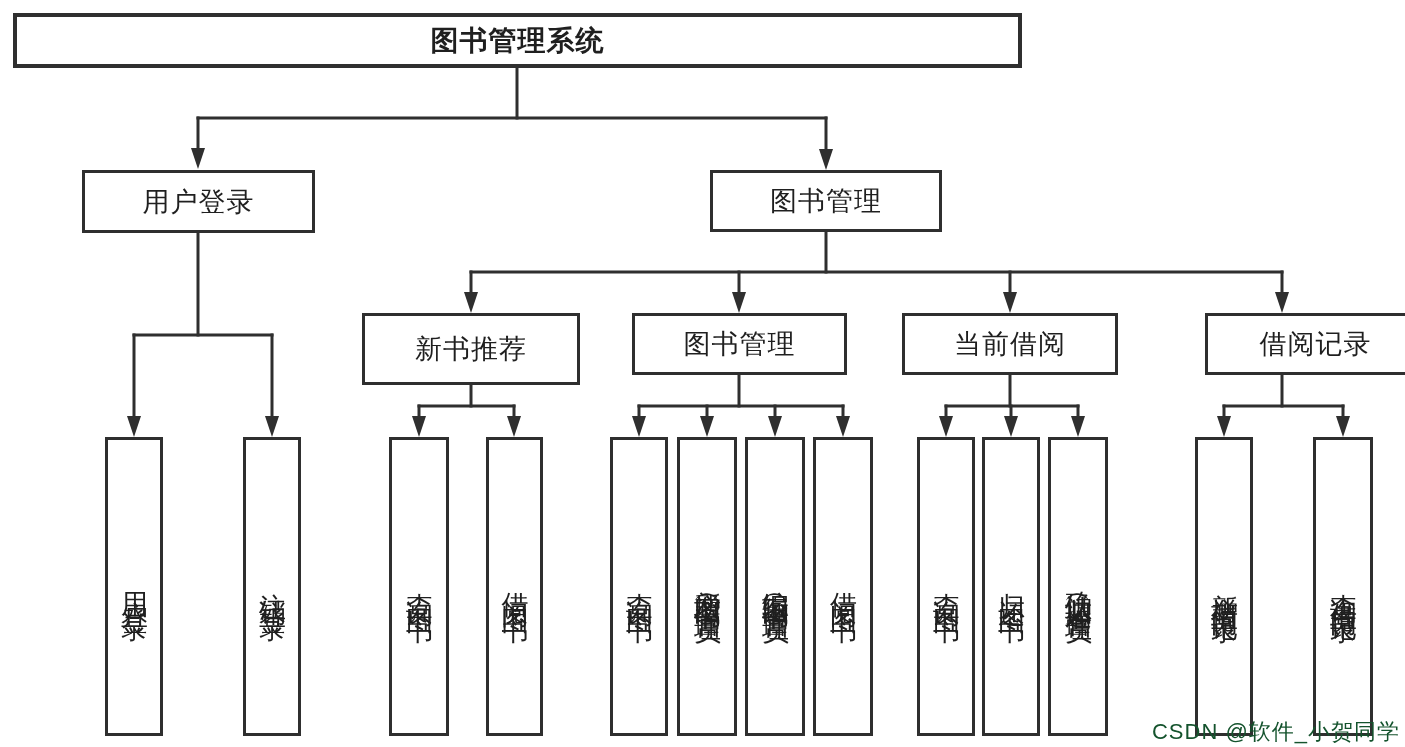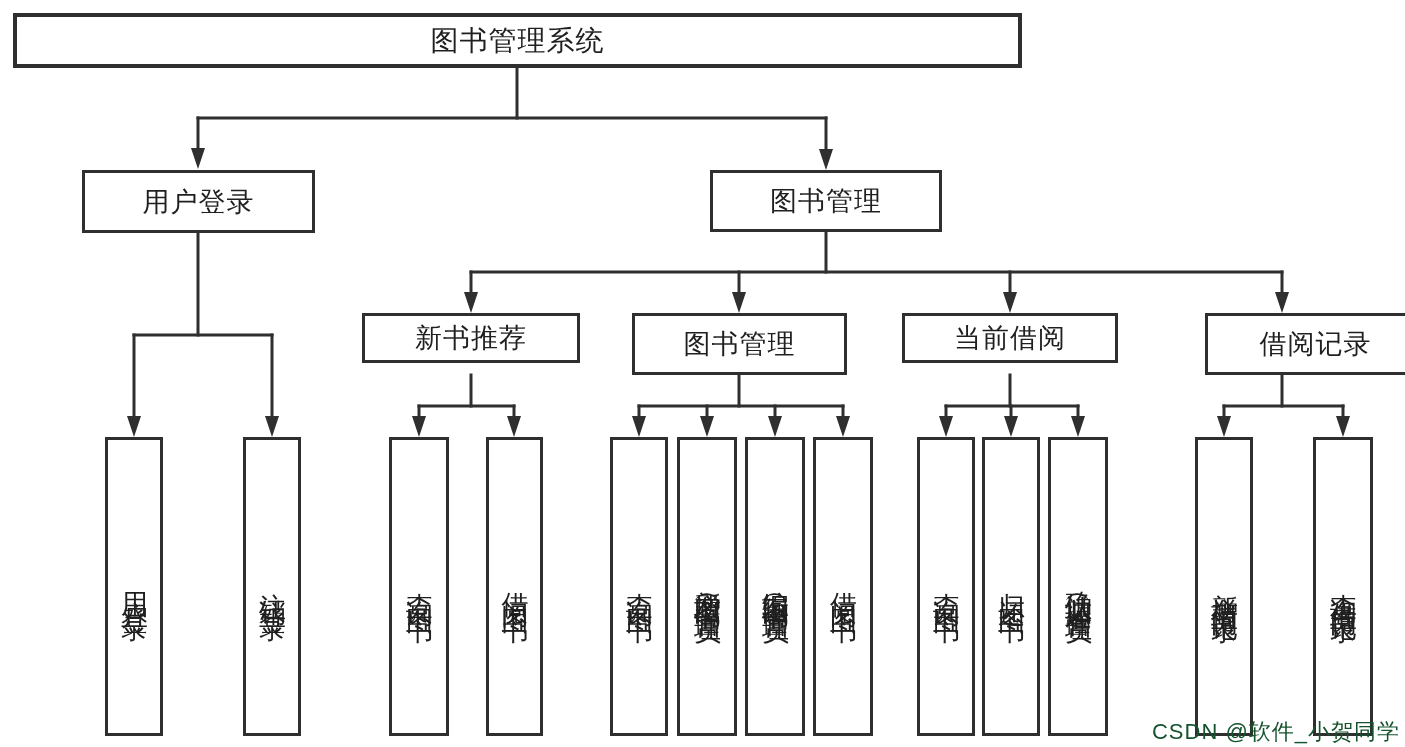--- a/index.html
+++ b/index.html
@@ -28,20 +28,21 @@
     position: absolute;
     box-sizing: border-box;
     border: 3px solid #2f2f2f;
     background: #ffffff;
     display: flex;
     align-items: center;
     justify-content: center;
   }
   .box.root {
     border-width: 4px;
+    font-weight: bold;
   }
   .hlabel {
     font-size: 27px;
     letter-spacing: 1px;
     white-space: nowrap;
   }
   .root .hlabel {
     font-size: 28px;
   }
   .vtext {
@@ -137,27 +138,27 @@
     <span class="hlabel">图书管理系统</span>
   </div>
 
   <div class="box" style="left:82px; top:170px; width:233px; height:63px;">
     <span class="hlabel">用户登录</span>
   </div>
   <div class="box" style="left:710px; top:170px; width:232px; height:62px;font-family:Liberation Serif, serif;">
     <span class="hlabel">图书管理</span>
   </div>
 
-  <div class="box" style="left:362px; top:313px; width:218px; height:50px;">
+  <div class="box" style="left:362px; top:313px; width:218px; height:72px;">
     <span class="hlabel">新书推荐</span>
   </div>
   <div class="box" style="left:632px; top:313px; width:215px; height:62px;">
     <span class="hlabel">图书管理</span>
   </div>
-  <div class="box" style="left:902px; top:313px; width:216px; height:50px;">
+  <div class="box" style="left:902px; top:313px; width:216px; height:62px;">
     <span class="hlabel">当前借阅</span>
   </div>
   <div class="box" style="left:1172px; top:313px; width:221px; height:62px;margin-left:33px;">
     <span class="hlabel">借阅记录</span>
   </div>
 
   <div class="box" style="left:105px; top:437px; width:58px; height:299px;">
     <span class="vtext">用户登录</span>
   </div>
   <div class="box" style="left:243px; top:437px; width:58px; height:299px;">

